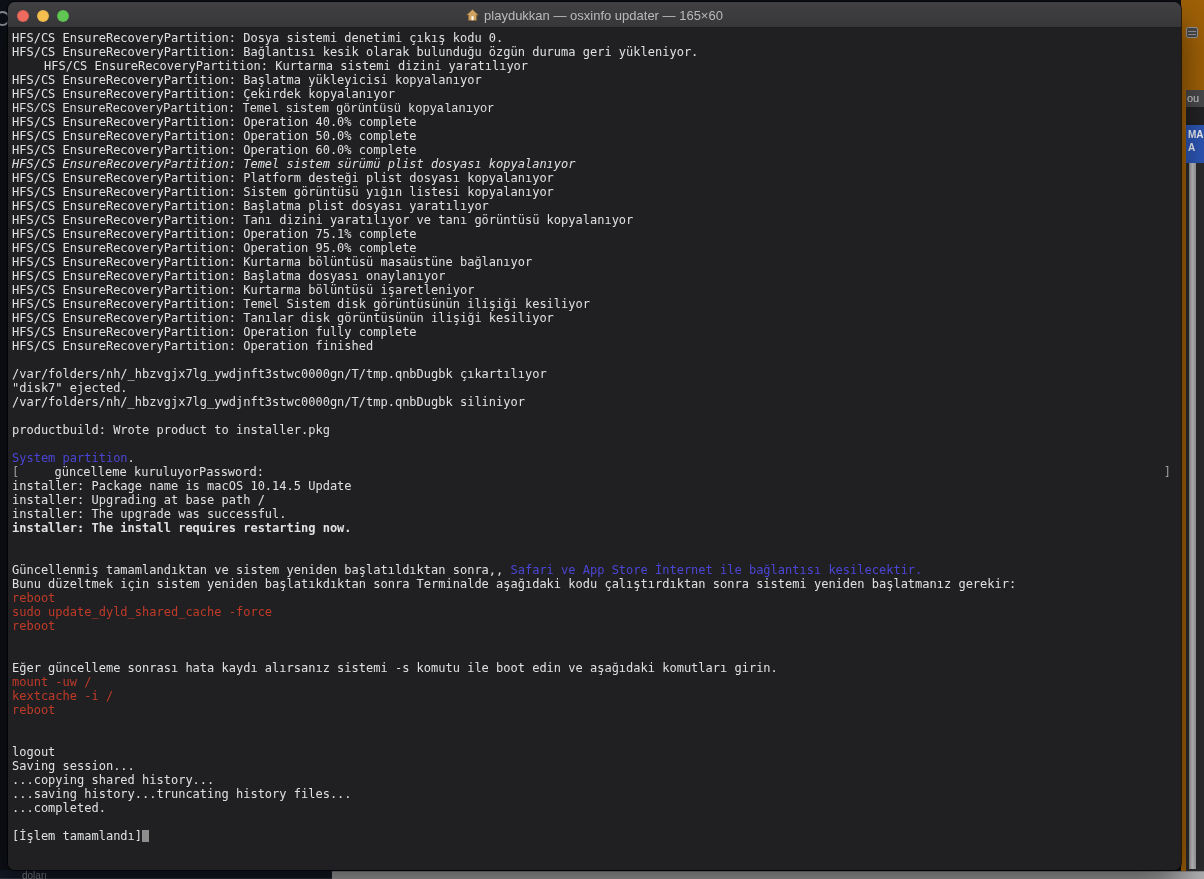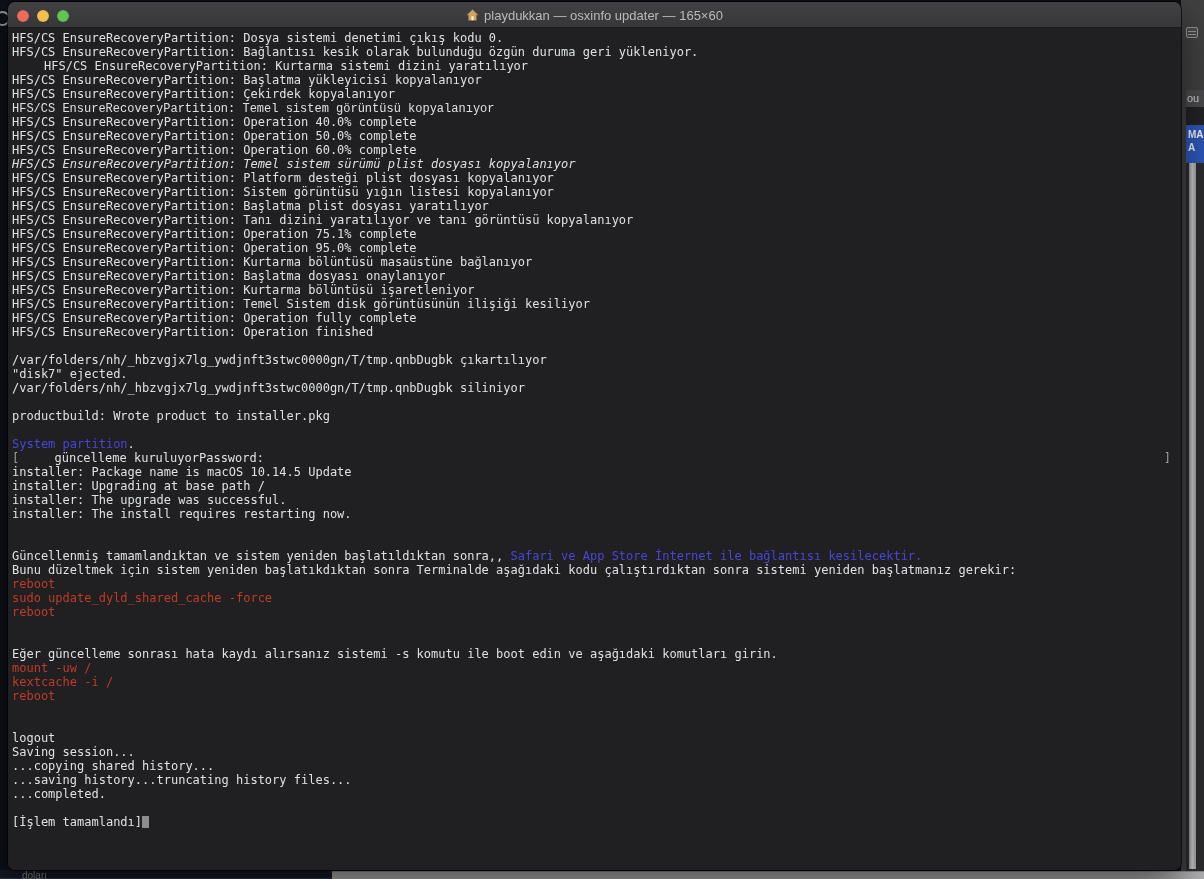--- a/index.html
+++ b/index.html
@@ -7,21 +7,21 @@
     width:1204px;height:879px;overflow:hidden;position:relative;
     background:#0d1017;font-family:"Liberation Sans",sans-serif;
     -webkit-font-smoothing:antialiased;
   }
   
   .frag{position:absolute;}
   .search-frag{
     left:-5px;top:11px;width:11px;height:11px;border-radius:50%;
     border:2px solid #8f939a;background:transparent;
   }
-  .bg-right{left:1181px;top:0;width:23px;height:879px;background:#404040;}
+  .bg-right{left:1181px;top:0;width:23px;height:879px;background:#a16207;}
   .bg-right .listicon{
     position:absolute;left:5px;top:27px;width:10px;height:9px;
     border:1px solid #97979a;border-radius:2px;background:#4a4a4c;
   }
   .bg-right .listicon:before{
     content:"";position:absolute;left:1px;right:1px;top:3px;height:1px;background:#97979a;
     box-shadow:0 3px 0 #97979a;
   }
   .bg-right .band-ou{
     position:absolute;left:5px;top:90px;width:18px;height:17px;background:#4b4b4d;
@@ -126,35 +126,36 @@
       <div class="ln"><span style="color: rgb(223, 224, 225);">HFS/CS EnsureRecoveryPartition: Platform desteği plist dosyası kopyalanıyor</span></div>
       <div class="ln"><span style="color: rgb(223, 224, 225);">HFS/CS EnsureRecoveryPartition: Sistem görüntüsü yığın listesi kopyalanıyor</span></div>
       <div class="ln"><span style="color: rgb(223, 224, 225);">HFS/CS EnsureRecoveryPartition: Başlatma plist dosyası yaratılıyor</span></div>
       <div class="ln"><span style="color: rgb(223, 224, 225);">HFS/CS EnsureRecoveryPartition: Tanı dizini yaratılıyor ve tanı görüntüsü kopyalanıyor</span></div>
       <div class="ln"><span style="color: rgb(223, 224, 225);">HFS/CS EnsureRecoveryPartition: Operation 75.1% complete</span></div>
       <div class="ln"><span style="color: rgb(223, 224, 225);">HFS/CS EnsureRecoveryPartition: Operation 95.0% complete</span></div>
       <div class="ln"><span style="color: rgb(223, 224, 225);">HFS/CS EnsureRecoveryPartition: Kurtarma bölüntüsü masaüstüne bağlanıyor</span></div>
       <div class="ln"><span style="color: rgb(223, 224, 225);">HFS/CS EnsureRecoveryPartition: Başlatma dosyası onaylanıyor</span></div>
       <div class="ln"><span style="color: rgb(223, 224, 225);">HFS/CS EnsureRecoveryPartition: Kurtarma bölüntüsü işaretleniyor</span></div>
       <div class="ln"><span style="color: rgb(223, 224, 225);">HFS/CS EnsureRecoveryPartition: Temel Sistem disk görüntüsünün ilişiği kesiliyor</span></div>
+      <div class="ln"><span style="color: rgb(223, 224, 225);">HFS/CS EnsureRecoveryPartition: Tanılar disk görüntüsünün ilişiği kesiliyor</span></div>
       <div class="ln"><span style="color: rgb(223, 224, 225);">HFS/CS EnsureRecoveryPartition: Operation fully complete</span></div>
       <div class="ln"><span style="color: rgb(223, 224, 225);">HFS/CS EnsureRecoveryPartition: Operation finished</span></div>
       <div class="ln"></div>
       <div class="ln"><span style="color: rgb(223, 224, 225);">/var/folders/nh/_hbzvgjx7lg_ywdjnft3stwc0000gn/T/tmp.qnbDugbk çıkartılıyor</span></div>
       <div class="ln"><span style="color: rgb(223, 224, 225);">"disk7" ejected.</span></div>
       <div class="ln"><span style="color: rgb(223, 224, 225);">/var/folders/nh/_hbzvgjx7lg_ywdjnft3stwc0000gn/T/tmp.qnbDugbk siliniyor</span></div>
       <div class="ln"></div>
       <div class="ln"><span style="color: rgb(223, 224, 225);">productbuild: Wrote product to installer.pkg</span></div>
       <div class="ln"></div>
       <div class="ln"><span style="color: rgb(75, 69, 214);">System partition</span><span style="color: rgb(223, 224, 225);">.</span></div>
       <div class="ln"><span style="color: rgb(158, 158, 158);">[</span><span style="color: rgb(223, 224, 225); margin-left: 28px;"> güncelleme kuruluyorPassword:</span><span class="r" style="color: rgb(158, 158, 158);">]</span></div>
       <div class="ln"><span style="color: rgb(223, 224, 225);">installer: Package name is macOS 10.14.5 Update</span></div>
       <div class="ln"><span style="color: rgb(223, 224, 225);">installer: Upgrading at base path /</span></div>
       <div class="ln"><span style="color: rgb(223, 224, 225);">installer: The upgrade was successful.</span></div>
-      <div class="ln"><span style="color: rgb(223, 224, 225);">installer: The install requires restarting now.</span></div>
+      <div class="ln"><span style="color: rgb(223, 224, 225); font-weight: bold;">installer: The install requires restarting now.</span></div>
       <div class="ln"></div>
       <div class="ln"></div>
       <div class="ln"><span style="color: rgb(223, 224, 225);">Güncellenmiş tamamlandıktan ve sistem yeniden başlatıldıktan sonra,, </span><span style="color: rgb(75, 69, 214);">Safari ve App Store İnternet ile bağlantısı kesilecektir.</span></div>
       <div class="ln"><span style="color: rgb(223, 224, 225);">Bunu düzeltmek için sistem yeniden başlatıkdıktan sonra Terminalde aşağıdaki kodu çalıştırdıktan sonra sistemi yeniden başlatmanız gerekir:</span></div>
       <div class="ln"><span style="color: rgb(192, 58, 40);">reboot</span></div>
       <div class="ln"><span style="color: rgb(192, 58, 40);">sudo update_dyld_shared_cache -force</span></div>
       <div class="ln"><span style="color: rgb(192, 58, 40);">reboot</span></div>
       <div class="ln"></div>
       <div class="ln"></div>
       <div class="ln"><span style="color: rgb(223, 224, 225);">Eğer güncelleme sonrası hata kaydı alırsanız sistemi -s komutu ile boot edin ve aşağıdaki komutları girin.</span></div>

